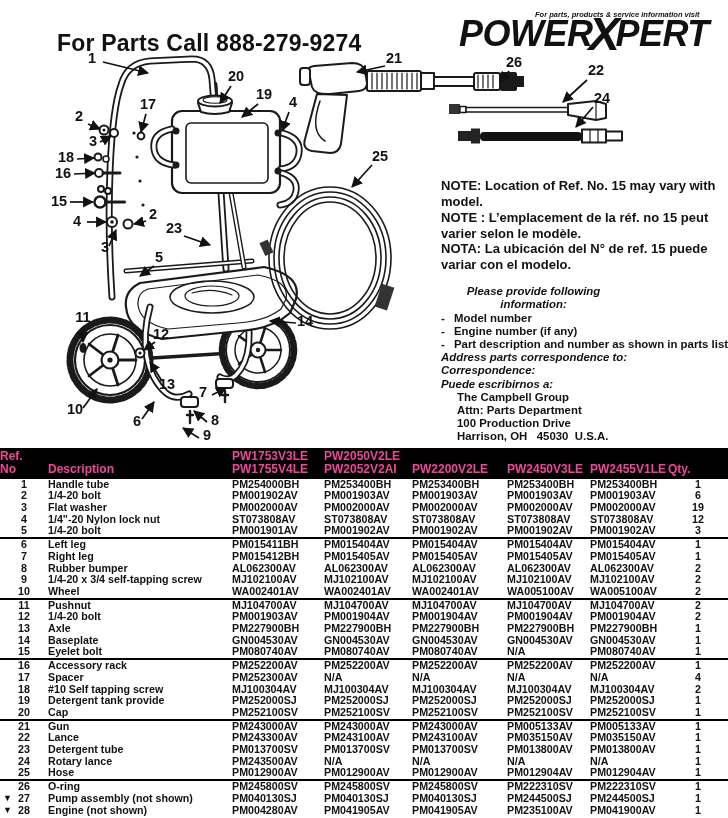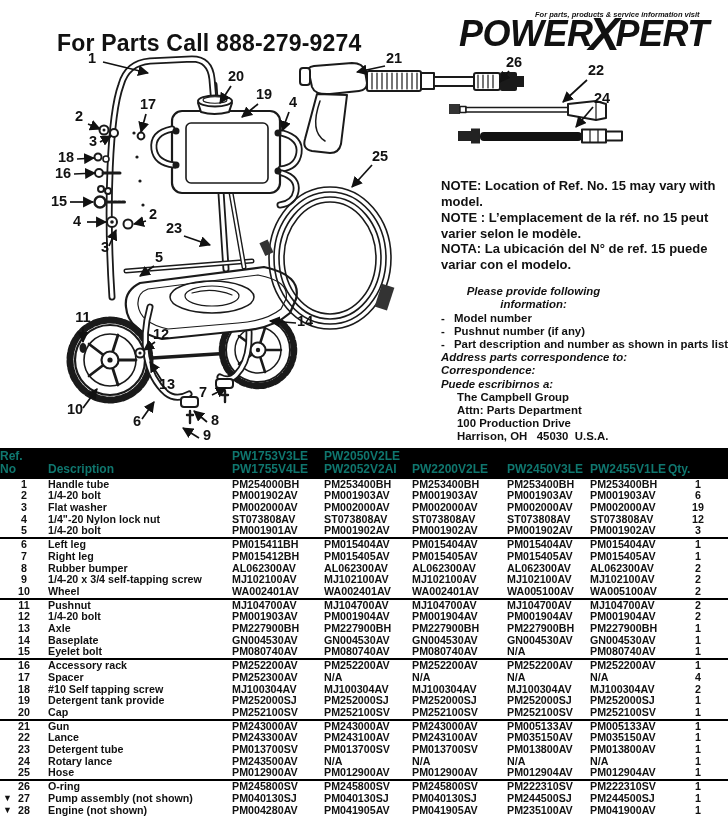--- a/index.html
+++ b/index.html
@@ -35,21 +35,21 @@
   .it{font-style:italic;}
   .info-head{font-style:italic;max-width:185px;text-align:center;}
   .dash-line{display:flex;}
   .dash-line .dash{width:13px;flex:none;}
   .addr span{display:block;padding-left:16px;white-space:pre-wrap;}
   
   table.parts{
     position:absolute;left:0;top:448px;width:728px;border-collapse:collapse;table-layout:fixed;
   }
   table.parts thead th{
-    background:#000;color:#0f766e;font-size:12px;line-height:12.8px;font-weight:bold;
+    background:#000;color:#ec4899;font-size:12px;line-height:12.8px;font-weight:bold;
     text-align:left;vertical-align:bottom;padding:2px 0 3px 0;height:25px;
   }
   table.parts thead th span{display:block;}
   th.h-ref{padding-left:10px;}
   th.h-desc{padding-left:8px;}
   th.h-qty{text-align:center;padding-right:14px;margin-top:6px;}
   table.parts td{
     font-size:10.7px;font-weight:600;height:11.7px;line-height:11.7px;
     white-space:nowrap;overflow:hidden;padding:0;vertical-align:middle;
   }
@@ -267,21 +267,21 @@
   <p class="note-p">NOTA: La ubicación del N° de ref. 15 puede variar con el modelo.</p>
   <div class="info">
     <p class="info-head">Please provide following information:</p>
     <div id="info-list">
         <div class="dash-line">
           <span class="dash">-</span>
           <span>Model number</span>
         </div>
         <div class="dash-line">
           <span class="dash">-</span>
-          <span>Pushnut number (if any)</span>
+          <span>Engine number (if any)</span>
         </div>
         <div class="dash-line">
           <span class="dash">-</span>
           <span>Part description and number as shown in parts list</span>
         </div>
       </div>
     <p class="it">Address parts correspondence to:</p>
     <p class="it">Correspondence:</p>
     <p class="it">Puede escribirnos a:</p>
     <div class="addr" id="addr-block">

